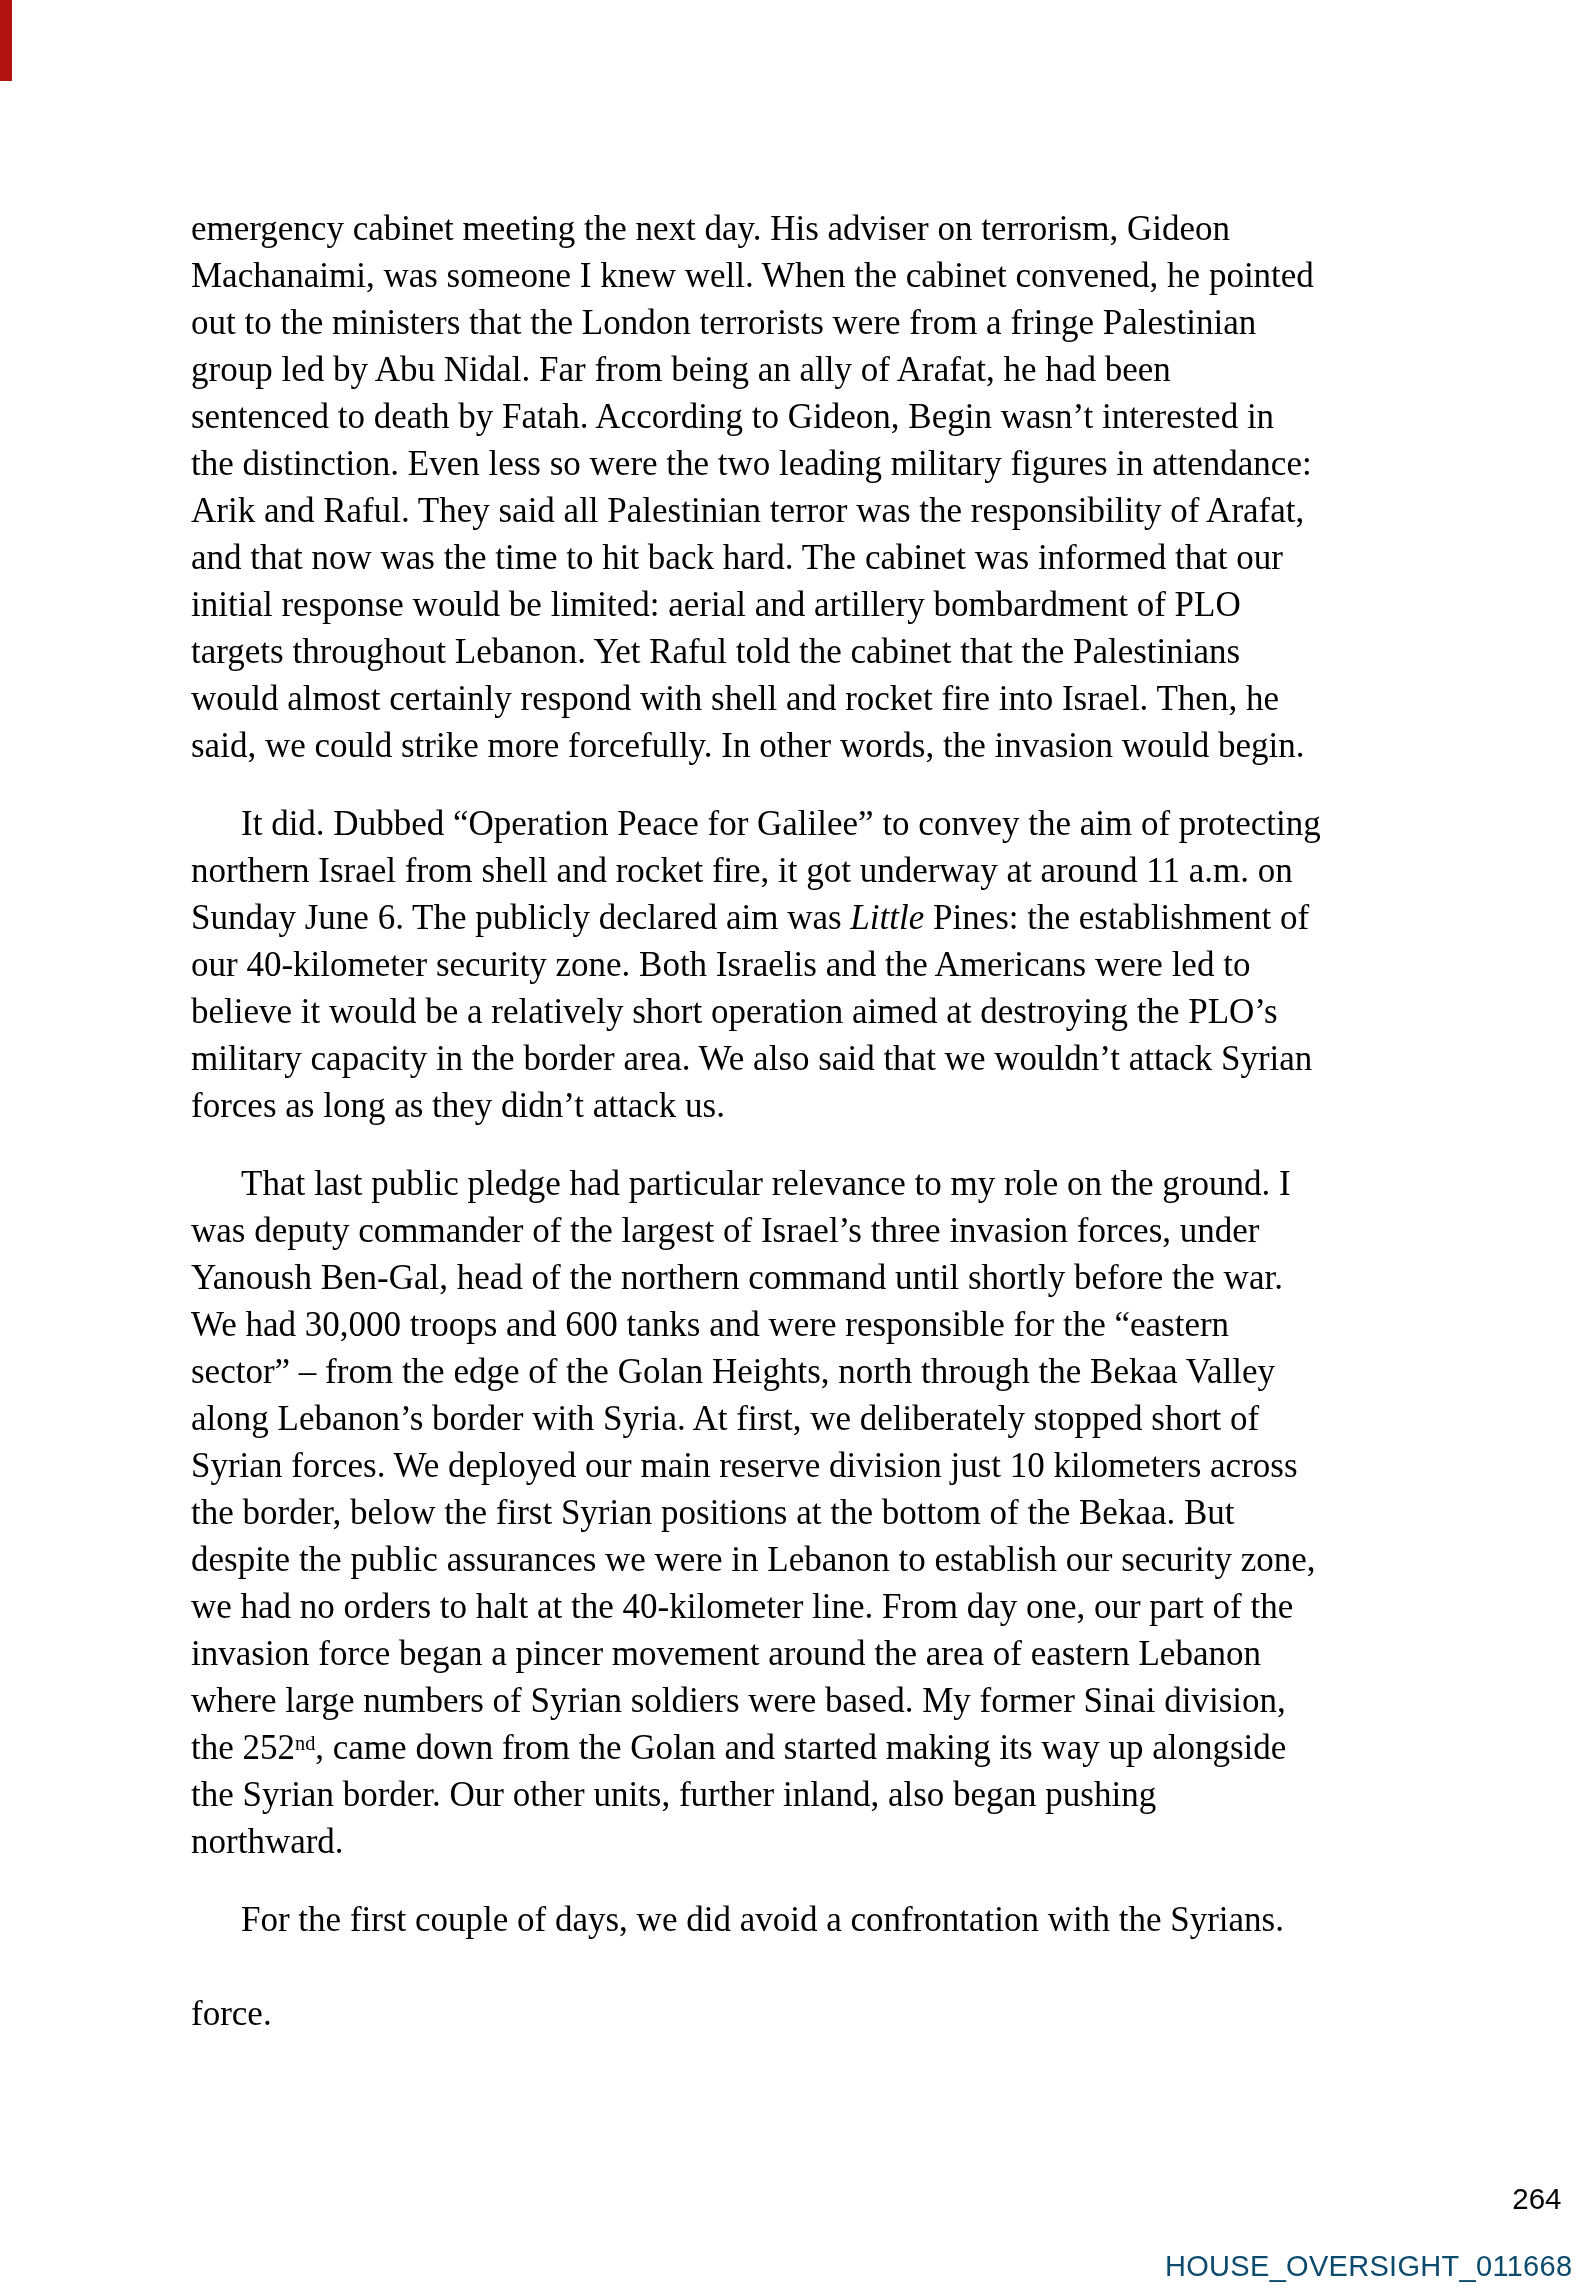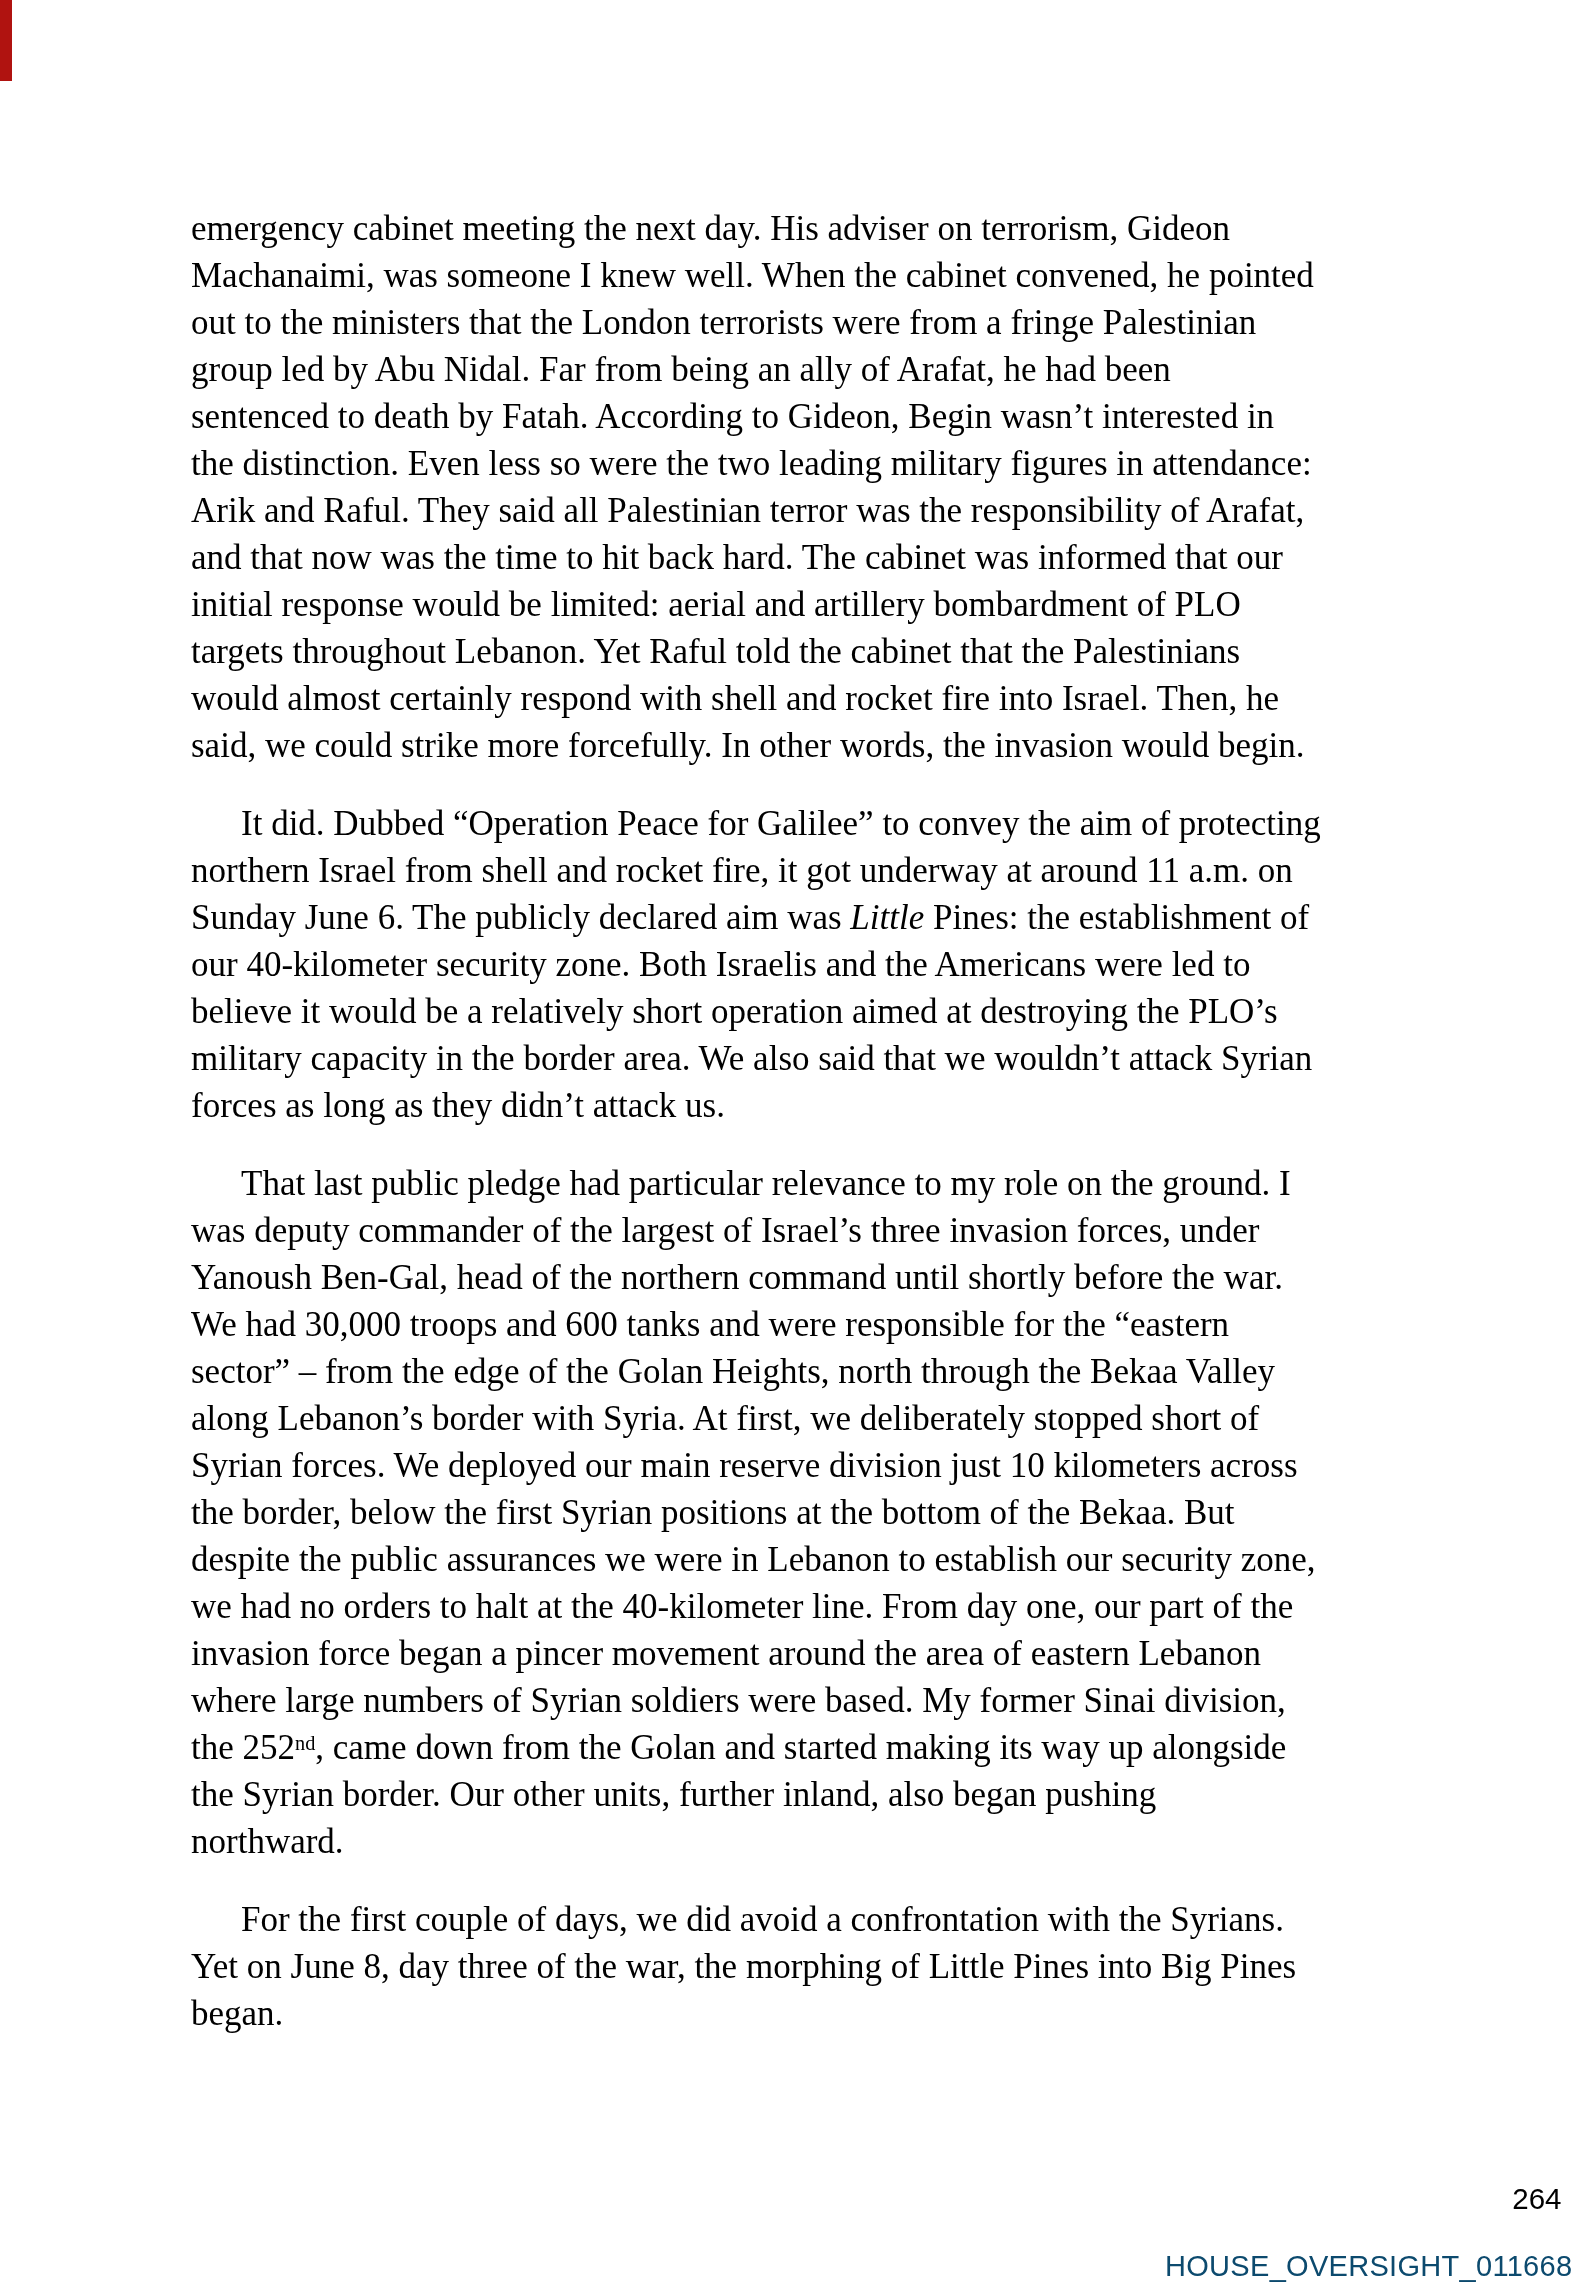--- a/index.html
+++ b/index.html
@@ -59,19 +59,19 @@
 </style>
 </head>
 <body>
 
 <div class="red-artifact" style="background-color: rgb(176, 19, 16);"></div>
 
 <div class="text-block">
     <p class=""><span class="line"><span>emergency cabinet meeting the next day. His adviser on terrorism, Gideon</span></span><br><span class="line"><span>Machanaimi, was someone I knew well. When the cabinet convened, he pointed</span></span><br><span class="line"><span>out to the ministers that the London terrorists were from a fringe Palestinian</span></span><br><span class="line"><span>group led by Abu Nidal. Far from being an ally of Arafat, he had been</span></span><br><span class="line"><span>sentenced to death by Fatah. According to Gideon, Begin wasn’t interested in</span></span><br><span class="line"><span>the distinction. Even less so were the two leading military figures in attendance:</span></span><br><span class="line"><span>Arik and Raful. They said all Palestinian terror was the responsibility of Arafat,</span></span><br><span class="line"><span>and that now was the time to hit back hard. The cabinet was informed that our</span></span><br><span class="line"><span>initial response would be limited: aerial and artillery bombardment of PLO</span></span><br><span class="line"><span>targets throughout Lebanon. Yet Raful told the cabinet that the Palestinians</span></span><br><span class="line"><span>would almost certainly respond with shell and rocket fire into Israel. Then, he</span></span><br><span class="line"><span>said, we could strike more forcefully. In other words, the invasion would begin.</span></span></p>
     <p class="indent"><span class="line"><span>It did. Dubbed “Operation Peace for Galilee” to convey the aim of protecting</span></span><br><span class="line"><span>northern Israel from shell and rocket fire, it got underway at around 11 a.m. on</span></span><br><span class="line"><span>Sunday June 6. The publicly declared aim was </span><em>Little</em><span> Pines: the establishment of</span></span><br><span class="line"><span>our 40-kilometer security zone. Both Israelis and the Americans were led to</span></span><br><span class="line"><span>believe it would be a relatively short operation aimed at destroying the PLO’s</span></span><br><span class="line"><span>military capacity in the border area. We also said that we wouldn’t attack Syrian</span></span><br><span class="line"><span>forces as long as they didn’t attack us.</span></span></p>
     <p class="indent"><span class="line"><span>That last public pledge had particular relevance to my role on the ground. I</span></span><br><span class="line"><span>was deputy commander of the largest of Israel’s three invasion forces, under</span></span><br><span class="line"><span>Yanoush Ben-Gal, head of the northern command until shortly before the war.</span></span><br><span class="line"><span>We had 30,000 troops and 600 tanks and were responsible for the “eastern</span></span><br><span class="line"><span>sector” – from the edge of the Golan Heights, north through the Bekaa Valley</span></span><br><span class="line"><span>along Lebanon’s border with Syria. At first, we deliberately stopped short of</span></span><br><span class="line"><span>Syrian forces. We deployed our main reserve division just 10 kilometers across</span></span><br><span class="line"><span>the border, below the first Syrian positions at the bottom of the Bekaa. But</span></span><br><span class="line"><span>despite the public assurances we were in Lebanon to establish our security zone,</span></span><br><span class="line"><span>we had no orders to halt at the 40-kilometer line. From day one, our part of the</span></span><br><span class="line"><span>invasion force began a pincer movement around the area of eastern Lebanon</span></span><br><span class="line"><span>where large numbers of Syrian soldiers were based. My former Sinai division,</span></span><br><span class="line"><span>the 252</span><sup>nd</sup><span>, came down from the Golan and started making its way up alongside</span></span><br><span class="line"><span>the Syrian border. Our other units, further inland, also began pushing</span></span><br><span class="line"><span>northward.</span></span></p>
-    <p class="indent"><span class="line"><span>For the first couple of days, we did avoid a confrontation with the Syrians.</span></span><br><span class="line"><span>Yet on June 8, day three of the war, the morphing of Little Pines into Big Pines</span></span><br><span class="line"><span>began.</span></span></p>
+    <p class="indent"><span class="line"><span>For the first couple of days, we did avoid a confrontation with the Syrians.</span></span><br><br><span class="line"><span>force.</span></span></p>
   </div>
 
 <div class="page-number">264</div>
 
 <div class="bates-number">HOUSE_OVERSIGHT_011668</div>
 
 
 </body></html>

